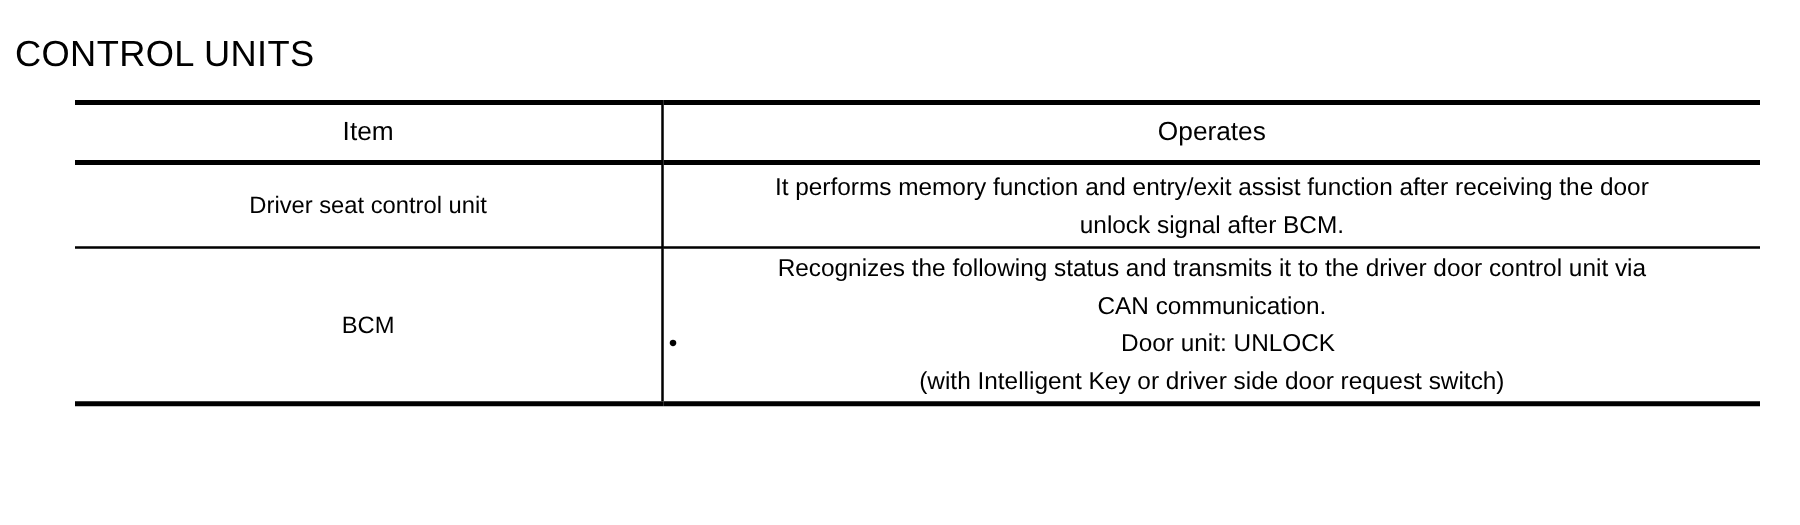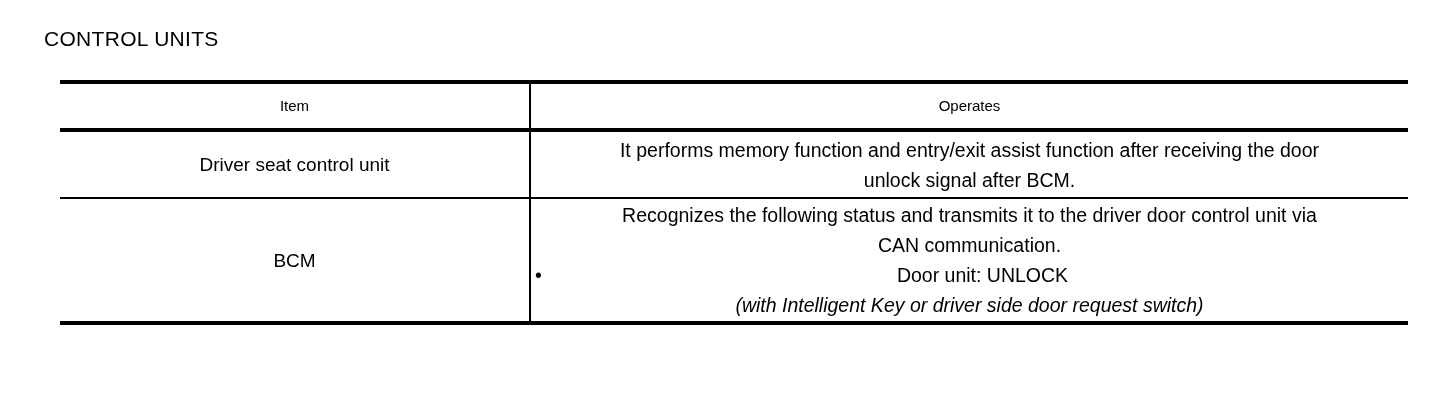--- a/index.html
+++ b/index.html
@@ -19,23 +19,23 @@
 
   .page {
     position: relative;
     width: 1440px;
     height: 420px;
   }
 
   
   .page-title {
     position: absolute;
-    left: 44px;
+    left: 12px;
     top: 6px;
-    font-size: 21px;
+    font-size: 29px;
     line-height: 38px;
     font-weight: 400;
     letter-spacing: 0.3px;
     white-space: nowrap;
   }
 
   
   .spec-table {
     position: absolute;
     left: 60px;
@@ -60,21 +60,21 @@
     border-right: 2px solid #000;
   }
 
   
   .head-row .cell-item,
   .head-row .cell-function {
     border-top: 4px solid #000;
     border-bottom: 4px solid #000;
     height: 44px;
     text-align: center;
-    font-size: 15px;
+    font-size: 21px;
     line-height: 24px;
   }
 
   
   .body-row .cell-item,
   .body-row .cell-function {
     border-bottom: 2px solid #000;
   }
   .body-row.last-row .cell-item,
   .body-row.last-row .cell-function {
@@ -111,21 +111,20 @@
     white-space: nowrap;
   }
   .fn-bullet > .bullet-dot {
     position: absolute;
     left: 4px;
     top: 0;
   }
   .fn-subline {
     display: block;
     white-space: nowrap;
-    font-style: italic;
   }
 </style>
 </head>
 <body>
 
 <div class="page">
 
   <h1 class="page-title">CONTROL UNITS</h1>
 
   <table class="spec-table">

